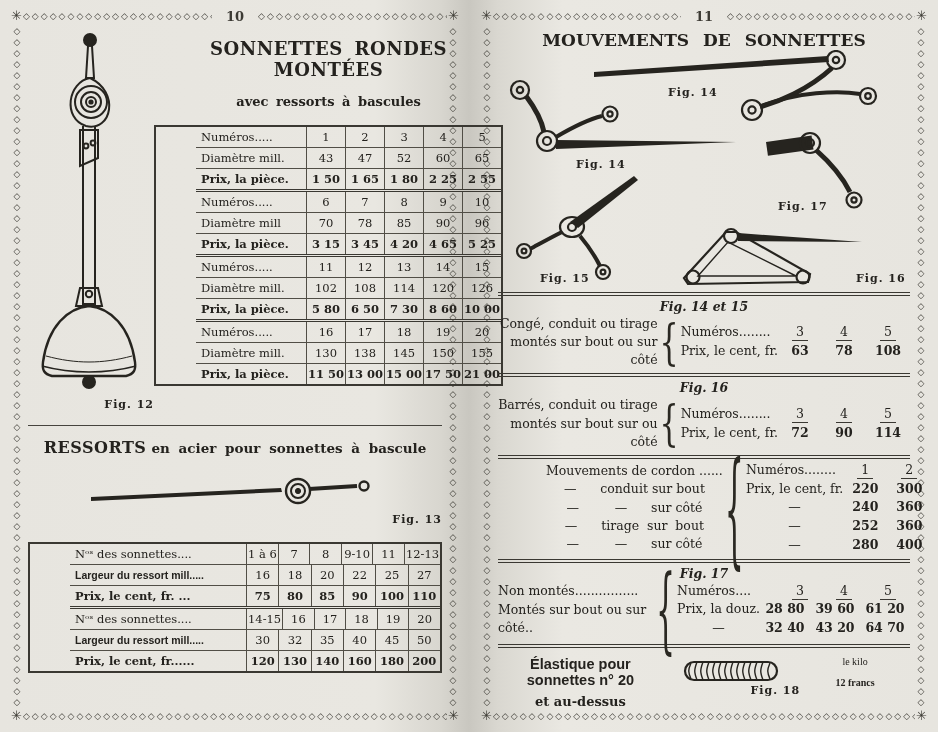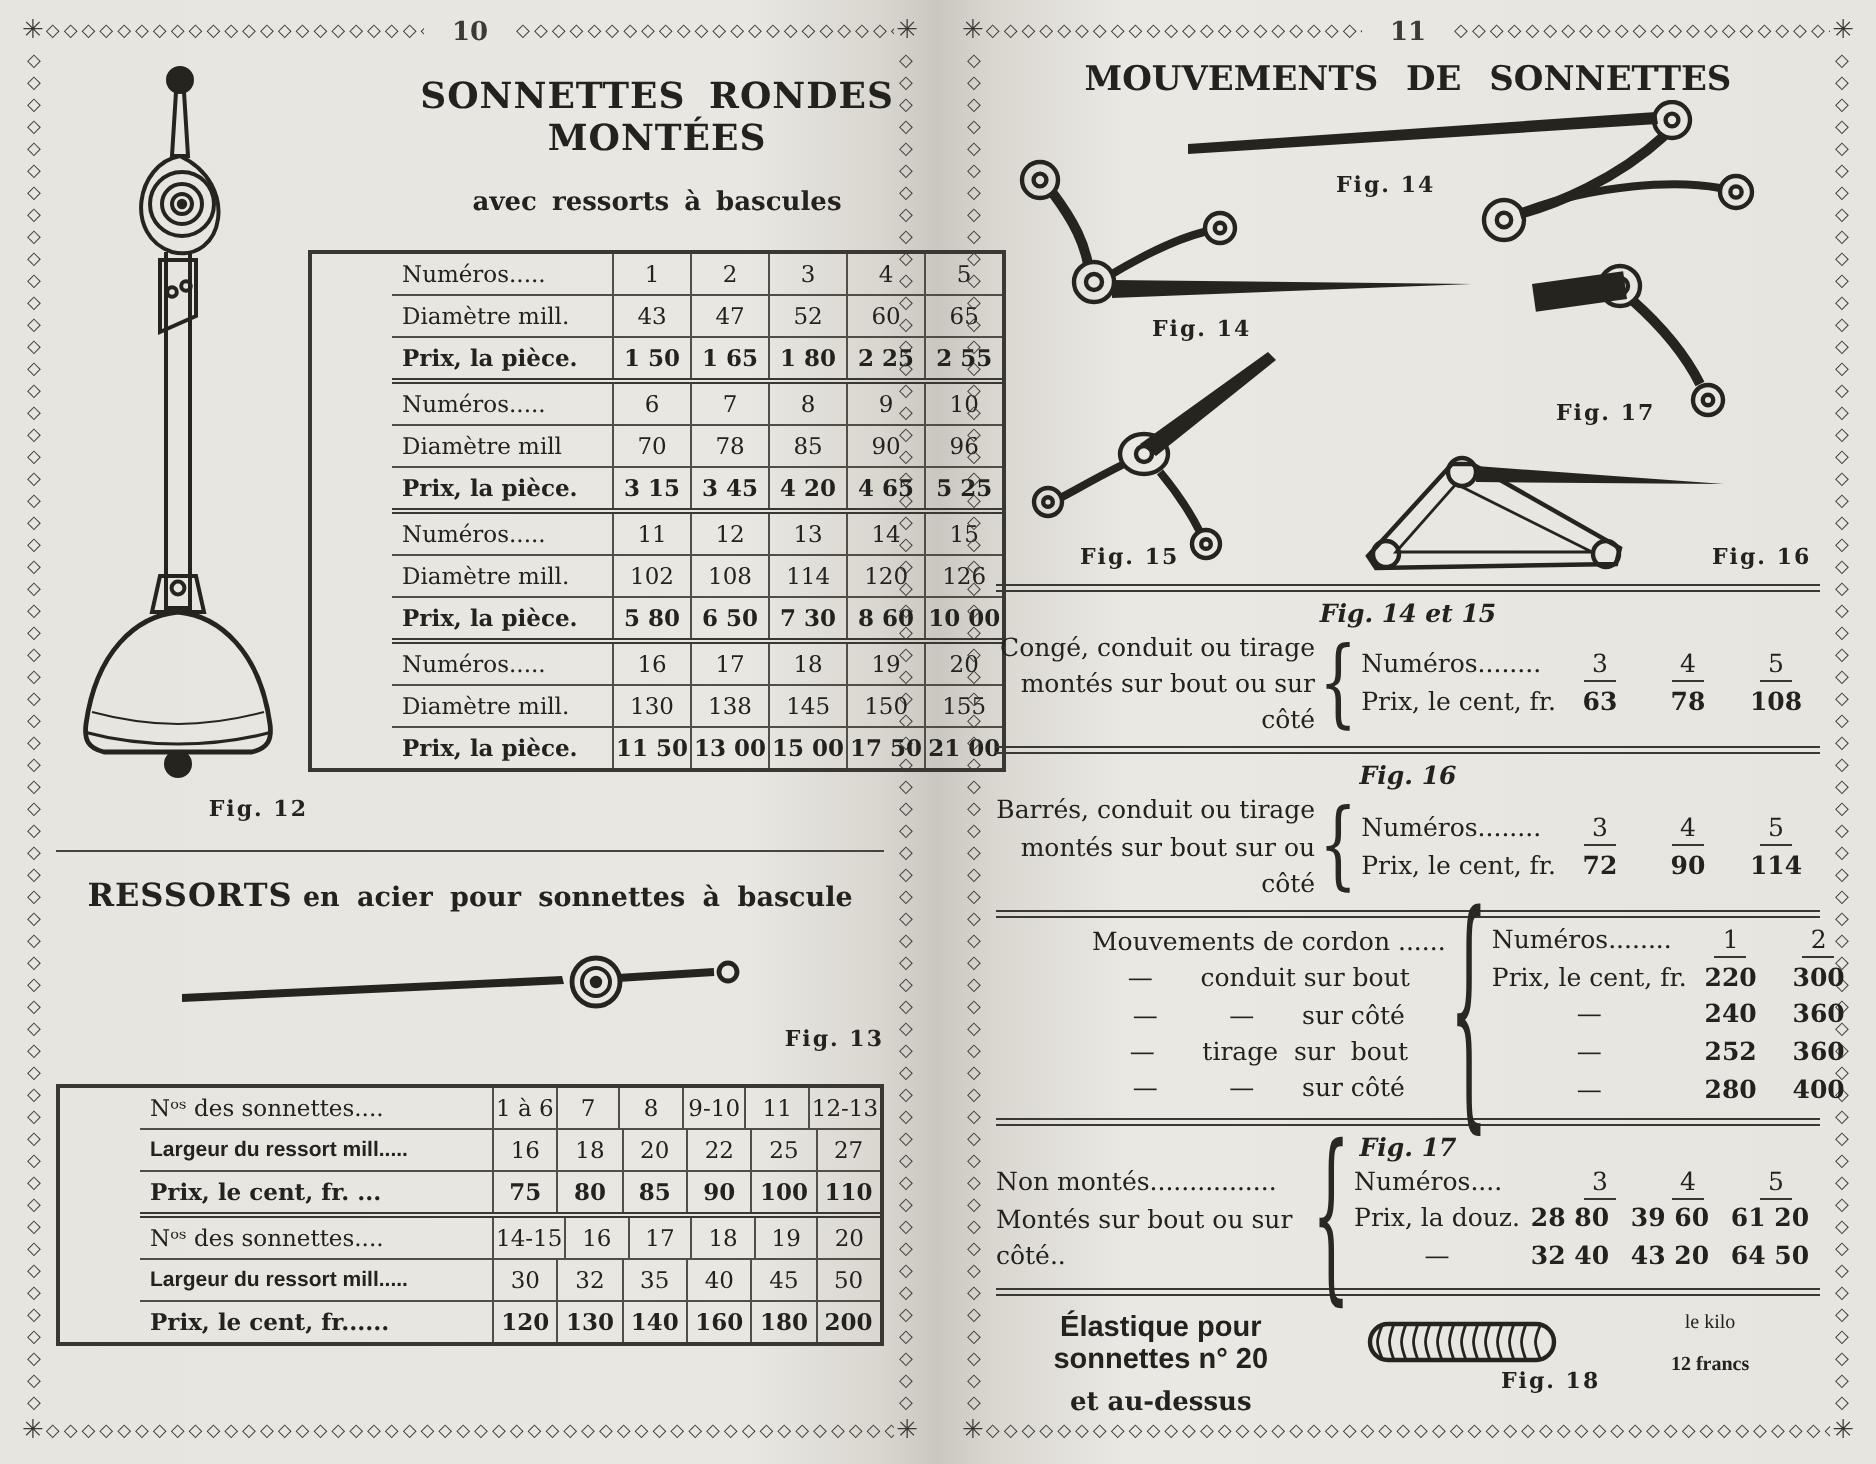--- a/index.html
+++ b/index.html
@@ -498,21 +498,21 @@
             <div class="nrow bold">
               <span class="nlab" style="font-weight:normal;">Prix, la douz.</span>
               <span class="nval" style="flex-basis:50px;">28 80</span>
               <span class="nval" style="flex-basis:50px;">39 60</span>
               <span class="nval" style="flex-basis:50px;">61 20</span>
             </div>
             <div class="nrow bold">
               <span class="nlab dashcell" style="font-weight:normal;">—</span>
               <span class="nval" style="flex-basis:50px;">32 40</span>
               <span class="nval" style="flex-basis:50px;">43 20</span>
-              <span class="nval" style="flex-basis:50px;">64 50</span>
+              <span class="nval" style="flex-basis:50px;">64 70</span>
             </div>
           </div>
         </div>
       </div>
 
       <div class="secE">
         <div class="eleft">
           <div class="l1">Élastique pour sonnettes n° 20</div>
           <div class="l2">et au-dessus</div>
         </div>

